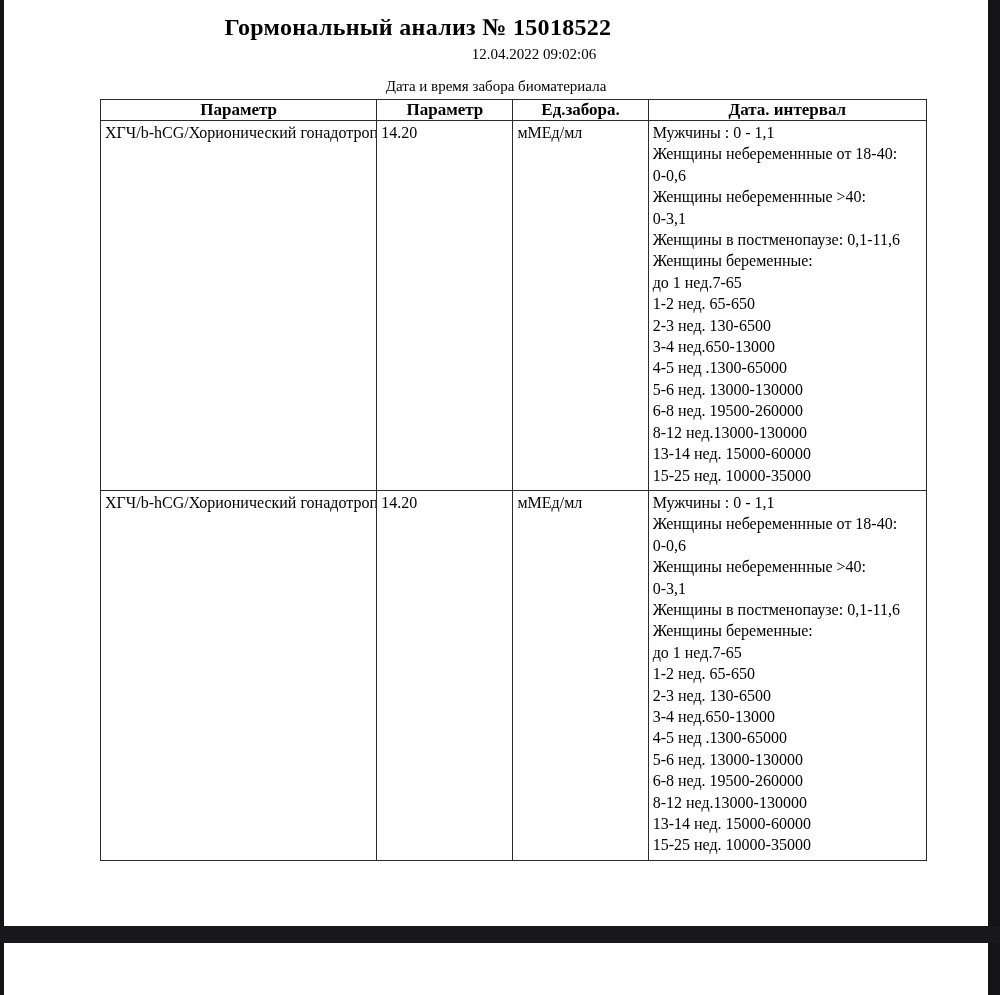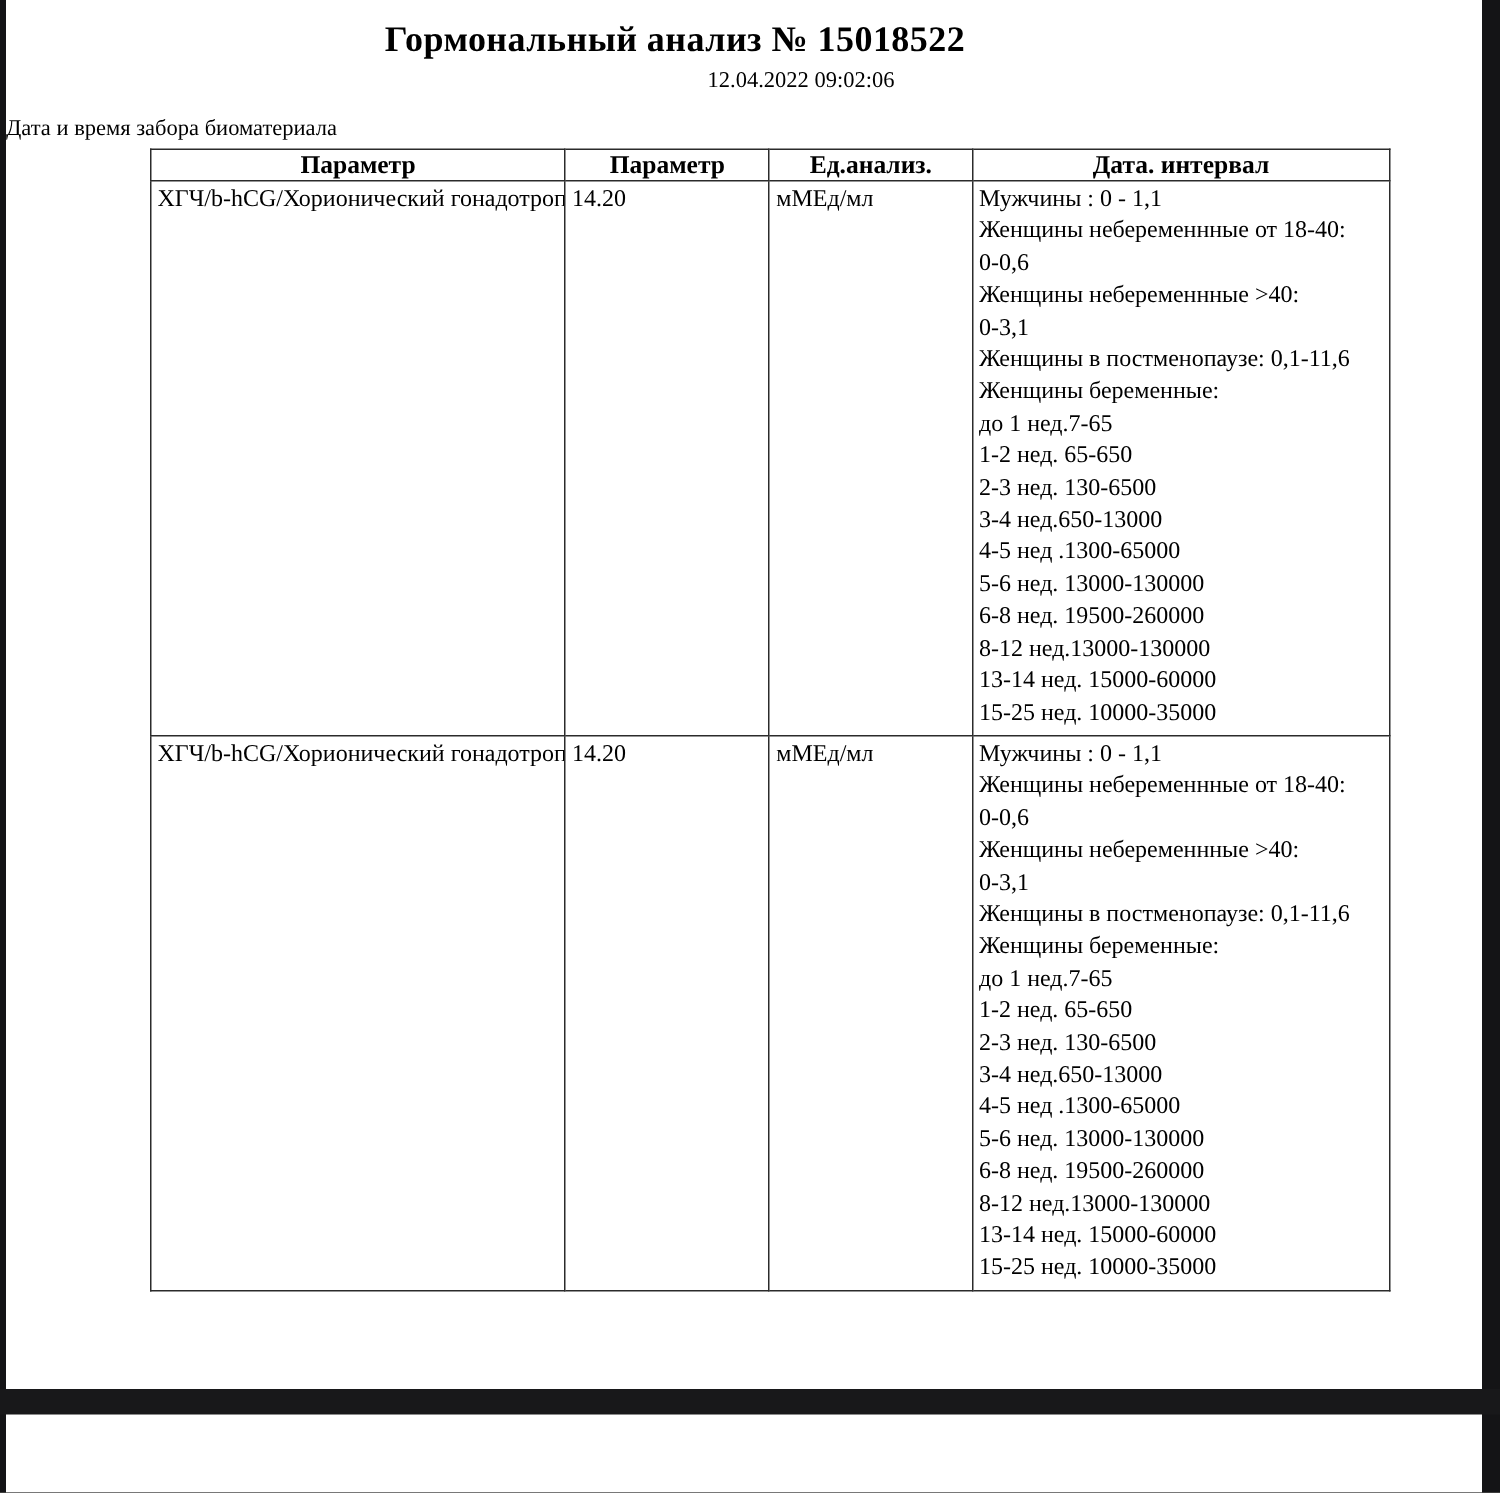--- a/index.html
+++ b/index.html
@@ -61,37 +61,36 @@
   
   .doc-title {
     position: absolute;
     left: 0;
     top: 14px;
     width: 828px;
     text-align: center;
     font-size: 24px;
     font-weight: bold;
     letter-spacing: 0.3px;
-    padding-left: 32px;
   }
   .doc-datetime {
     position: absolute;
     left: 0;
     top: 46px;
     width: 984px;
     text-align: center;
     font-size: 15px;
     padding-left: 38px;
   }
   .doc-caption {
     position: absolute;
     left: 0;
     top: 78px;
     width: 984px;
-    text-align: left;
+    text-align: center;
     font-size: 15px;
   }
 
   
   .results-table {
     position: absolute;
     left: 76px;
     top: 99px;
     width: 827px;
     border-collapse: collapse;
@@ -144,21 +143,21 @@
     <colgroup>
       <col class="col-param">
       <col class="col-value">
       <col class="col-units">
       <col class="col-ref">
     </colgroup>
     <thead>
       <tr>
         <th>Параметр</th>
         <th>Параметр</th>
-        <th>Ед.анализ.</th>
+        <th>Ед.забора.</th>
         <th>Дата.  интервал</th>
       </tr>
     </thead>
     <tbody id="results-body">
         <tr>
           <td class="param-cell">ХГЧ/b-hCG/Хорионический гонадотропин общий (А2)</td>
           <td>14.20</td>
           <td>мМЕд/мл</td>
           <td class="ref-cell">
             <span class="ref-line">Мужчины : 0 - 1,1</span>

